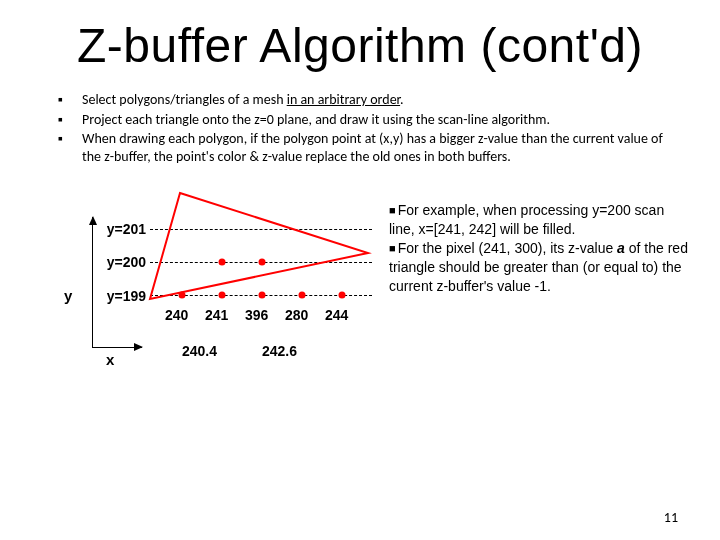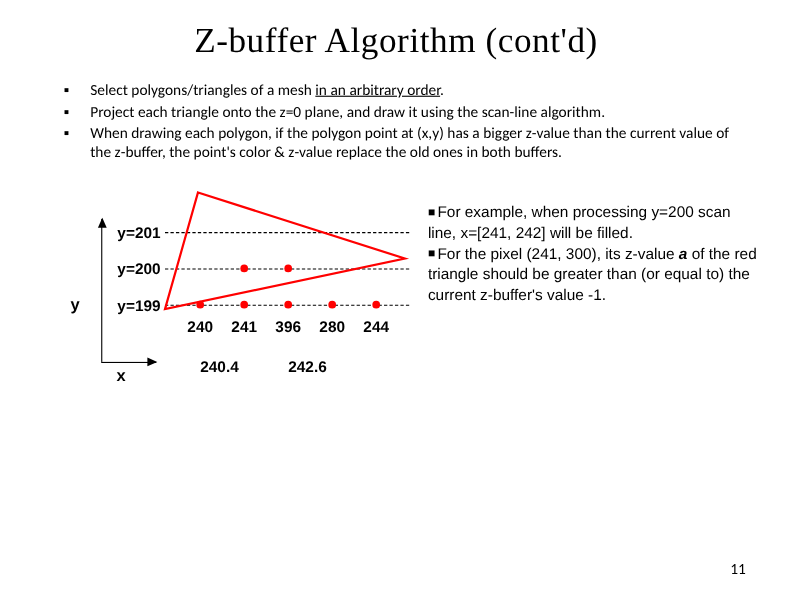--- a/index.html
+++ b/index.html
@@ -7,22 +7,22 @@
     padding: 0;
     width: 720px;
     height: 540px;
     background: #fff;
     font-family: "Calibri", "Segoe UI", sans-serif;
     color: #000;
     position: relative;
     overflow: hidden;
   }
   .title {
-    font-family: Liberation Serif, serif;
-    font-size: 32px;
+    font-family: Liberation Sans, sans-serif;
+    font-size: 48px;
     text-align: center;
     margin: 18px 0 18px 0;
     letter-spacing: 0.5px;
   }
   ul.main-bullets {
     list-style: none;
     padding: 0 40px 0 58px;
     margin: 0;
   }
   ul.main-bullets li {
@@ -132,21 +132,21 @@
   .lbl199 { left: 54px; top: 101px; }
 
   
   .colnum {
     position: absolute;
     top: 120px;
     font-family: Arial, sans-serif;
     font-weight: bold;
     font-size: 14px;
     width: 34px;
-    text-align: center;
+    text-align: left;
   }
   .c240 { left: 123px; }
   .c241 { left: 163px; }
   .c242 { left: 203px; }
   .c243 { left: 243px; }
   .c244 { left: 283px; }
 
   .zval {
     position: absolute;
     top: 156px;

